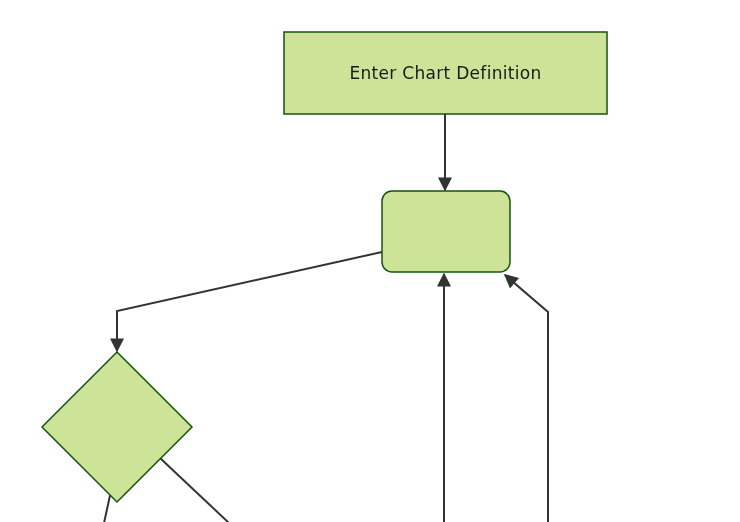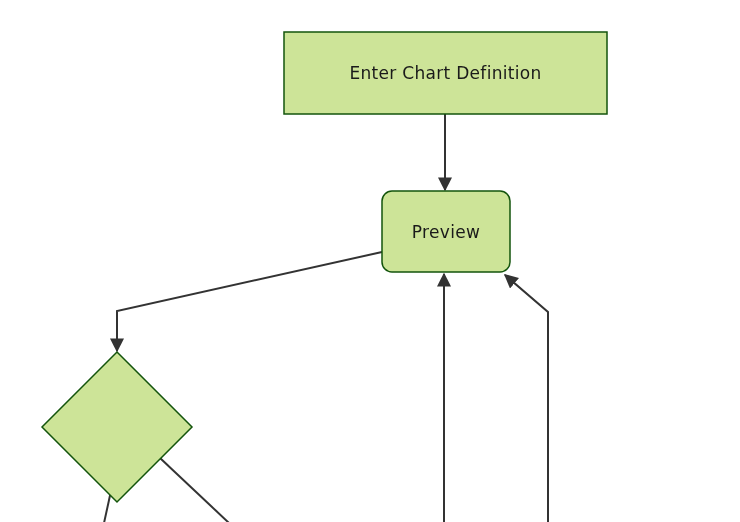--- a/index.html
+++ b/index.html
@@ -72,16 +72,15 @@
     <path class="edge" d="M 111 491 L 104 523"></path>
     <path class="edge" d="M 160 458 L 229 523"></path>
 
     <rect class="node-shape" x="284" y="32" width="323" height="82"></rect>
     <rect class="node-shape" x="382" y="191" width="128" height="81" rx="10" ry="10"></rect>
     <polygon class="node-shape" points="117,352 192,427 117,502 42,427"></polygon>
   </svg>
 
   <div class="node-label label-enter">Enter Chart Definition</div>
 
-  <div class="node-label label-preview">Preview</div>
 
 
 </div>
 
 </body></html>

